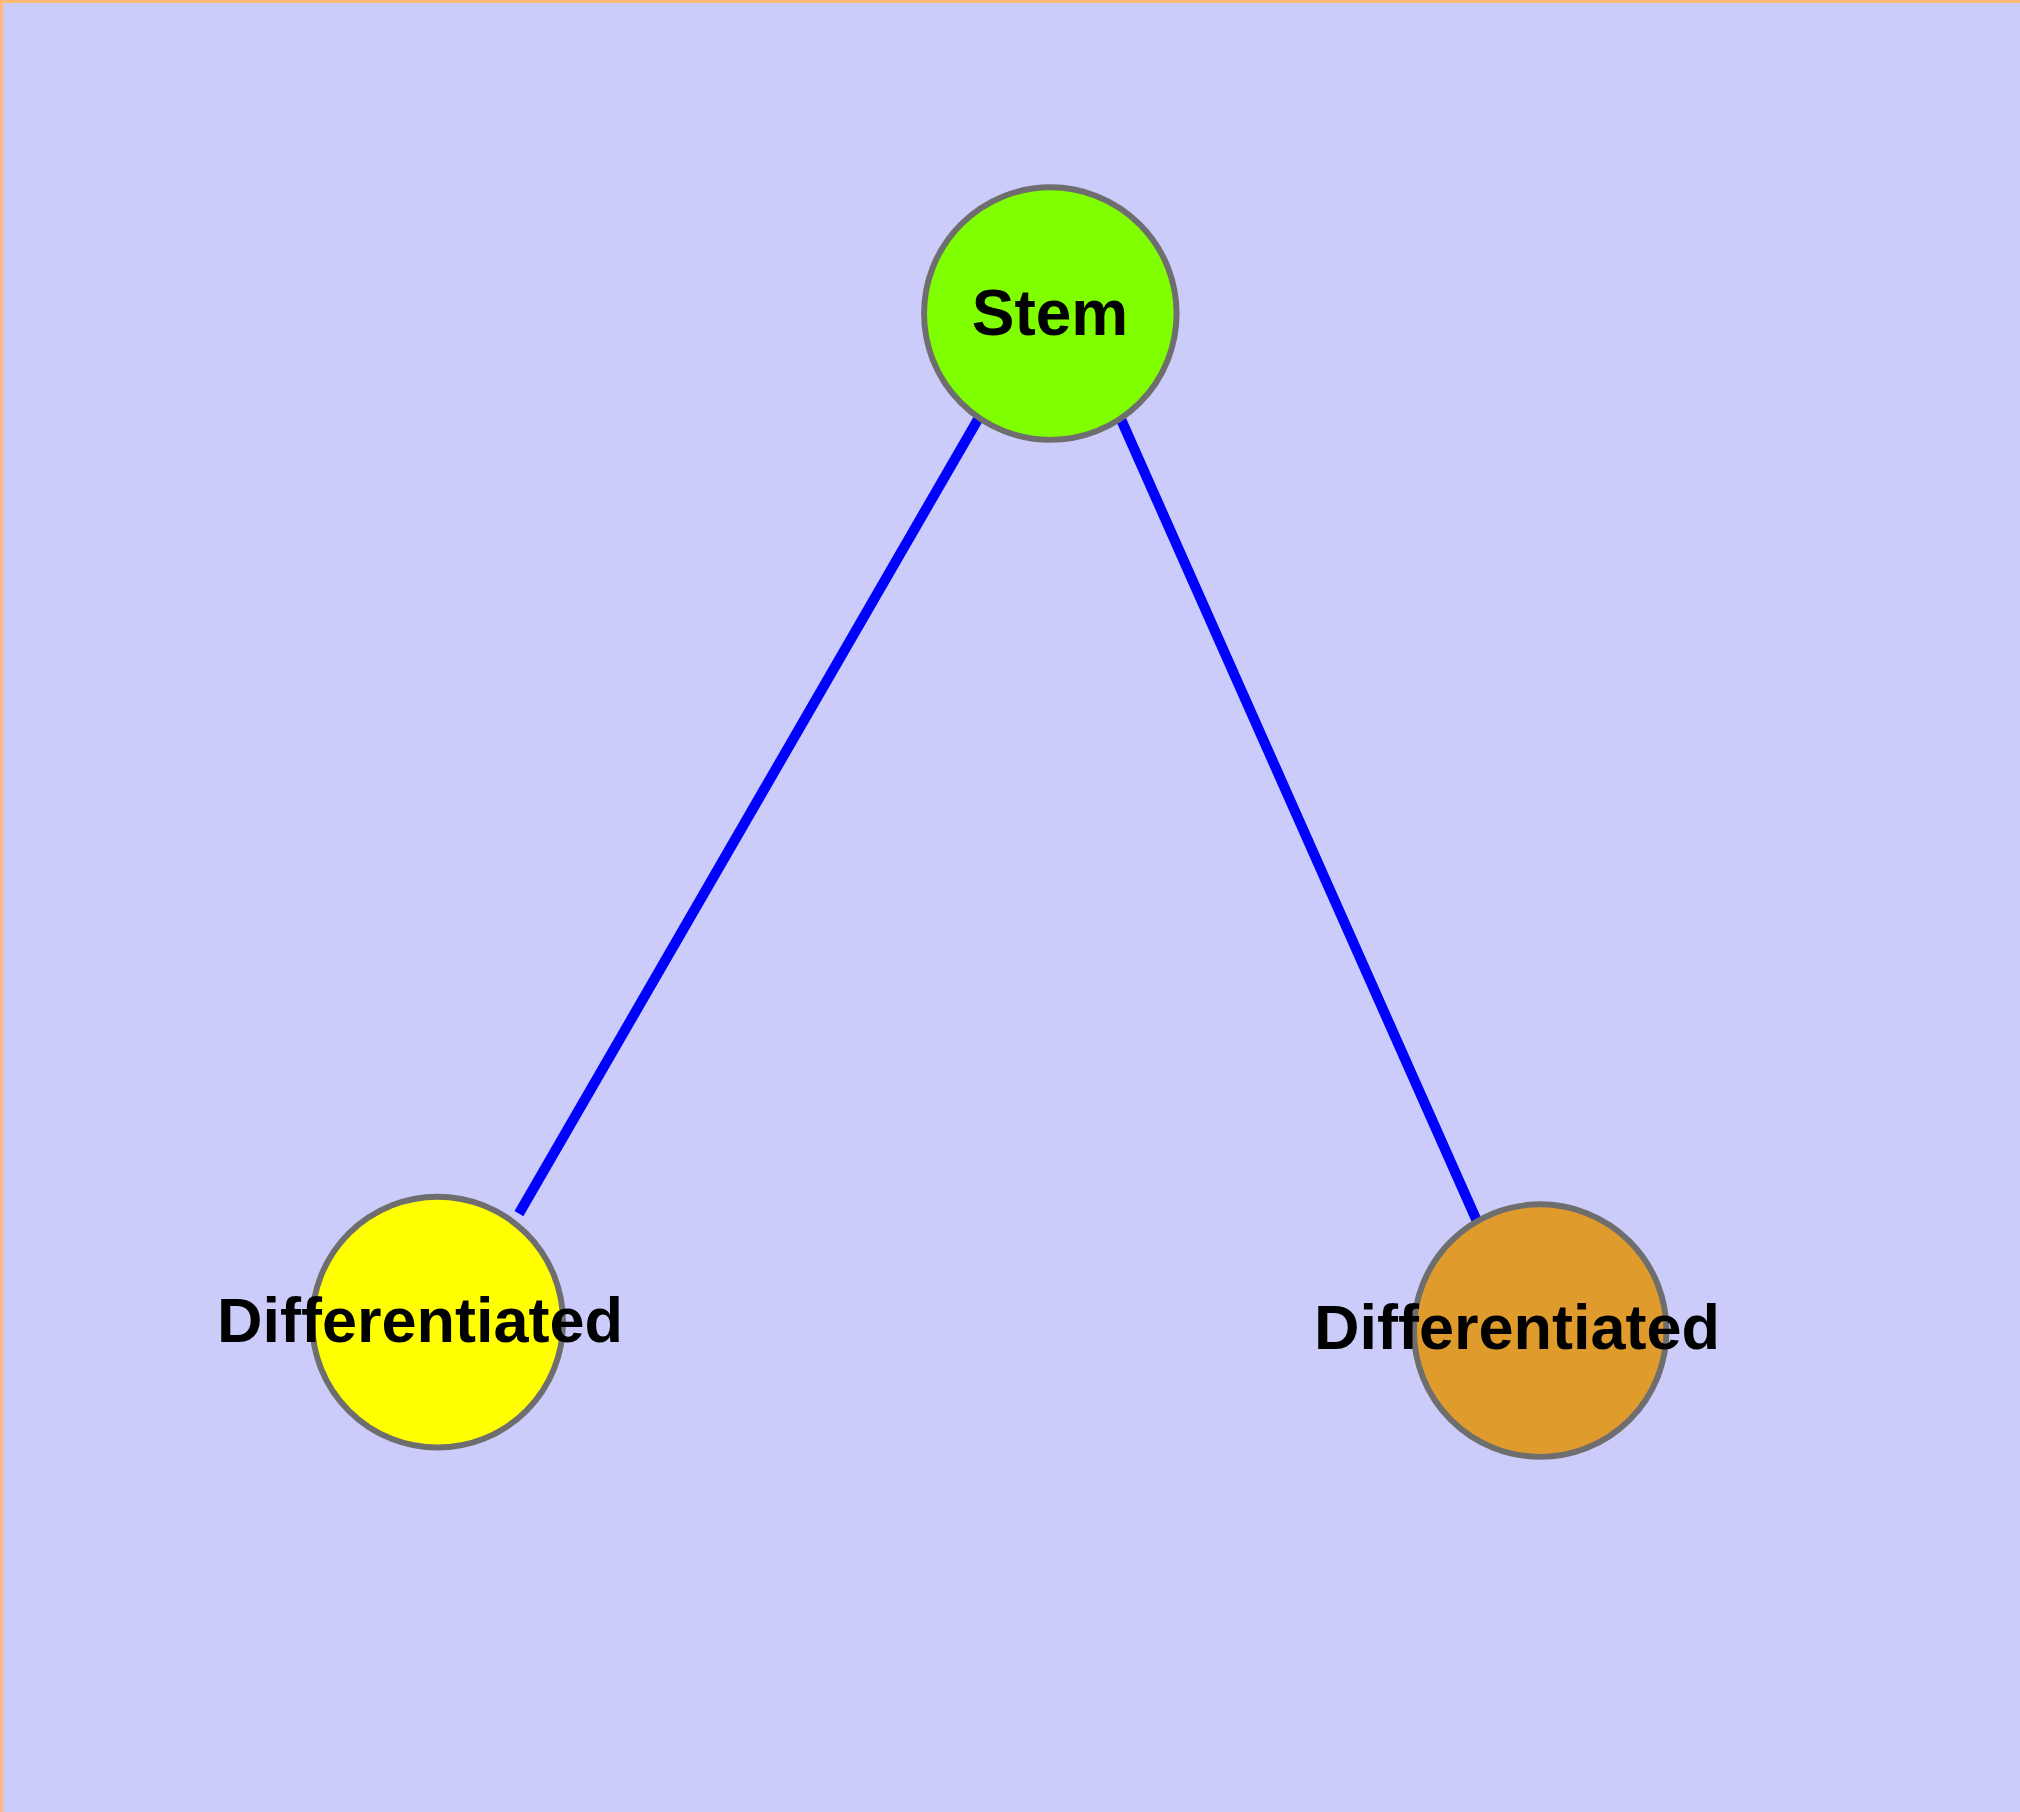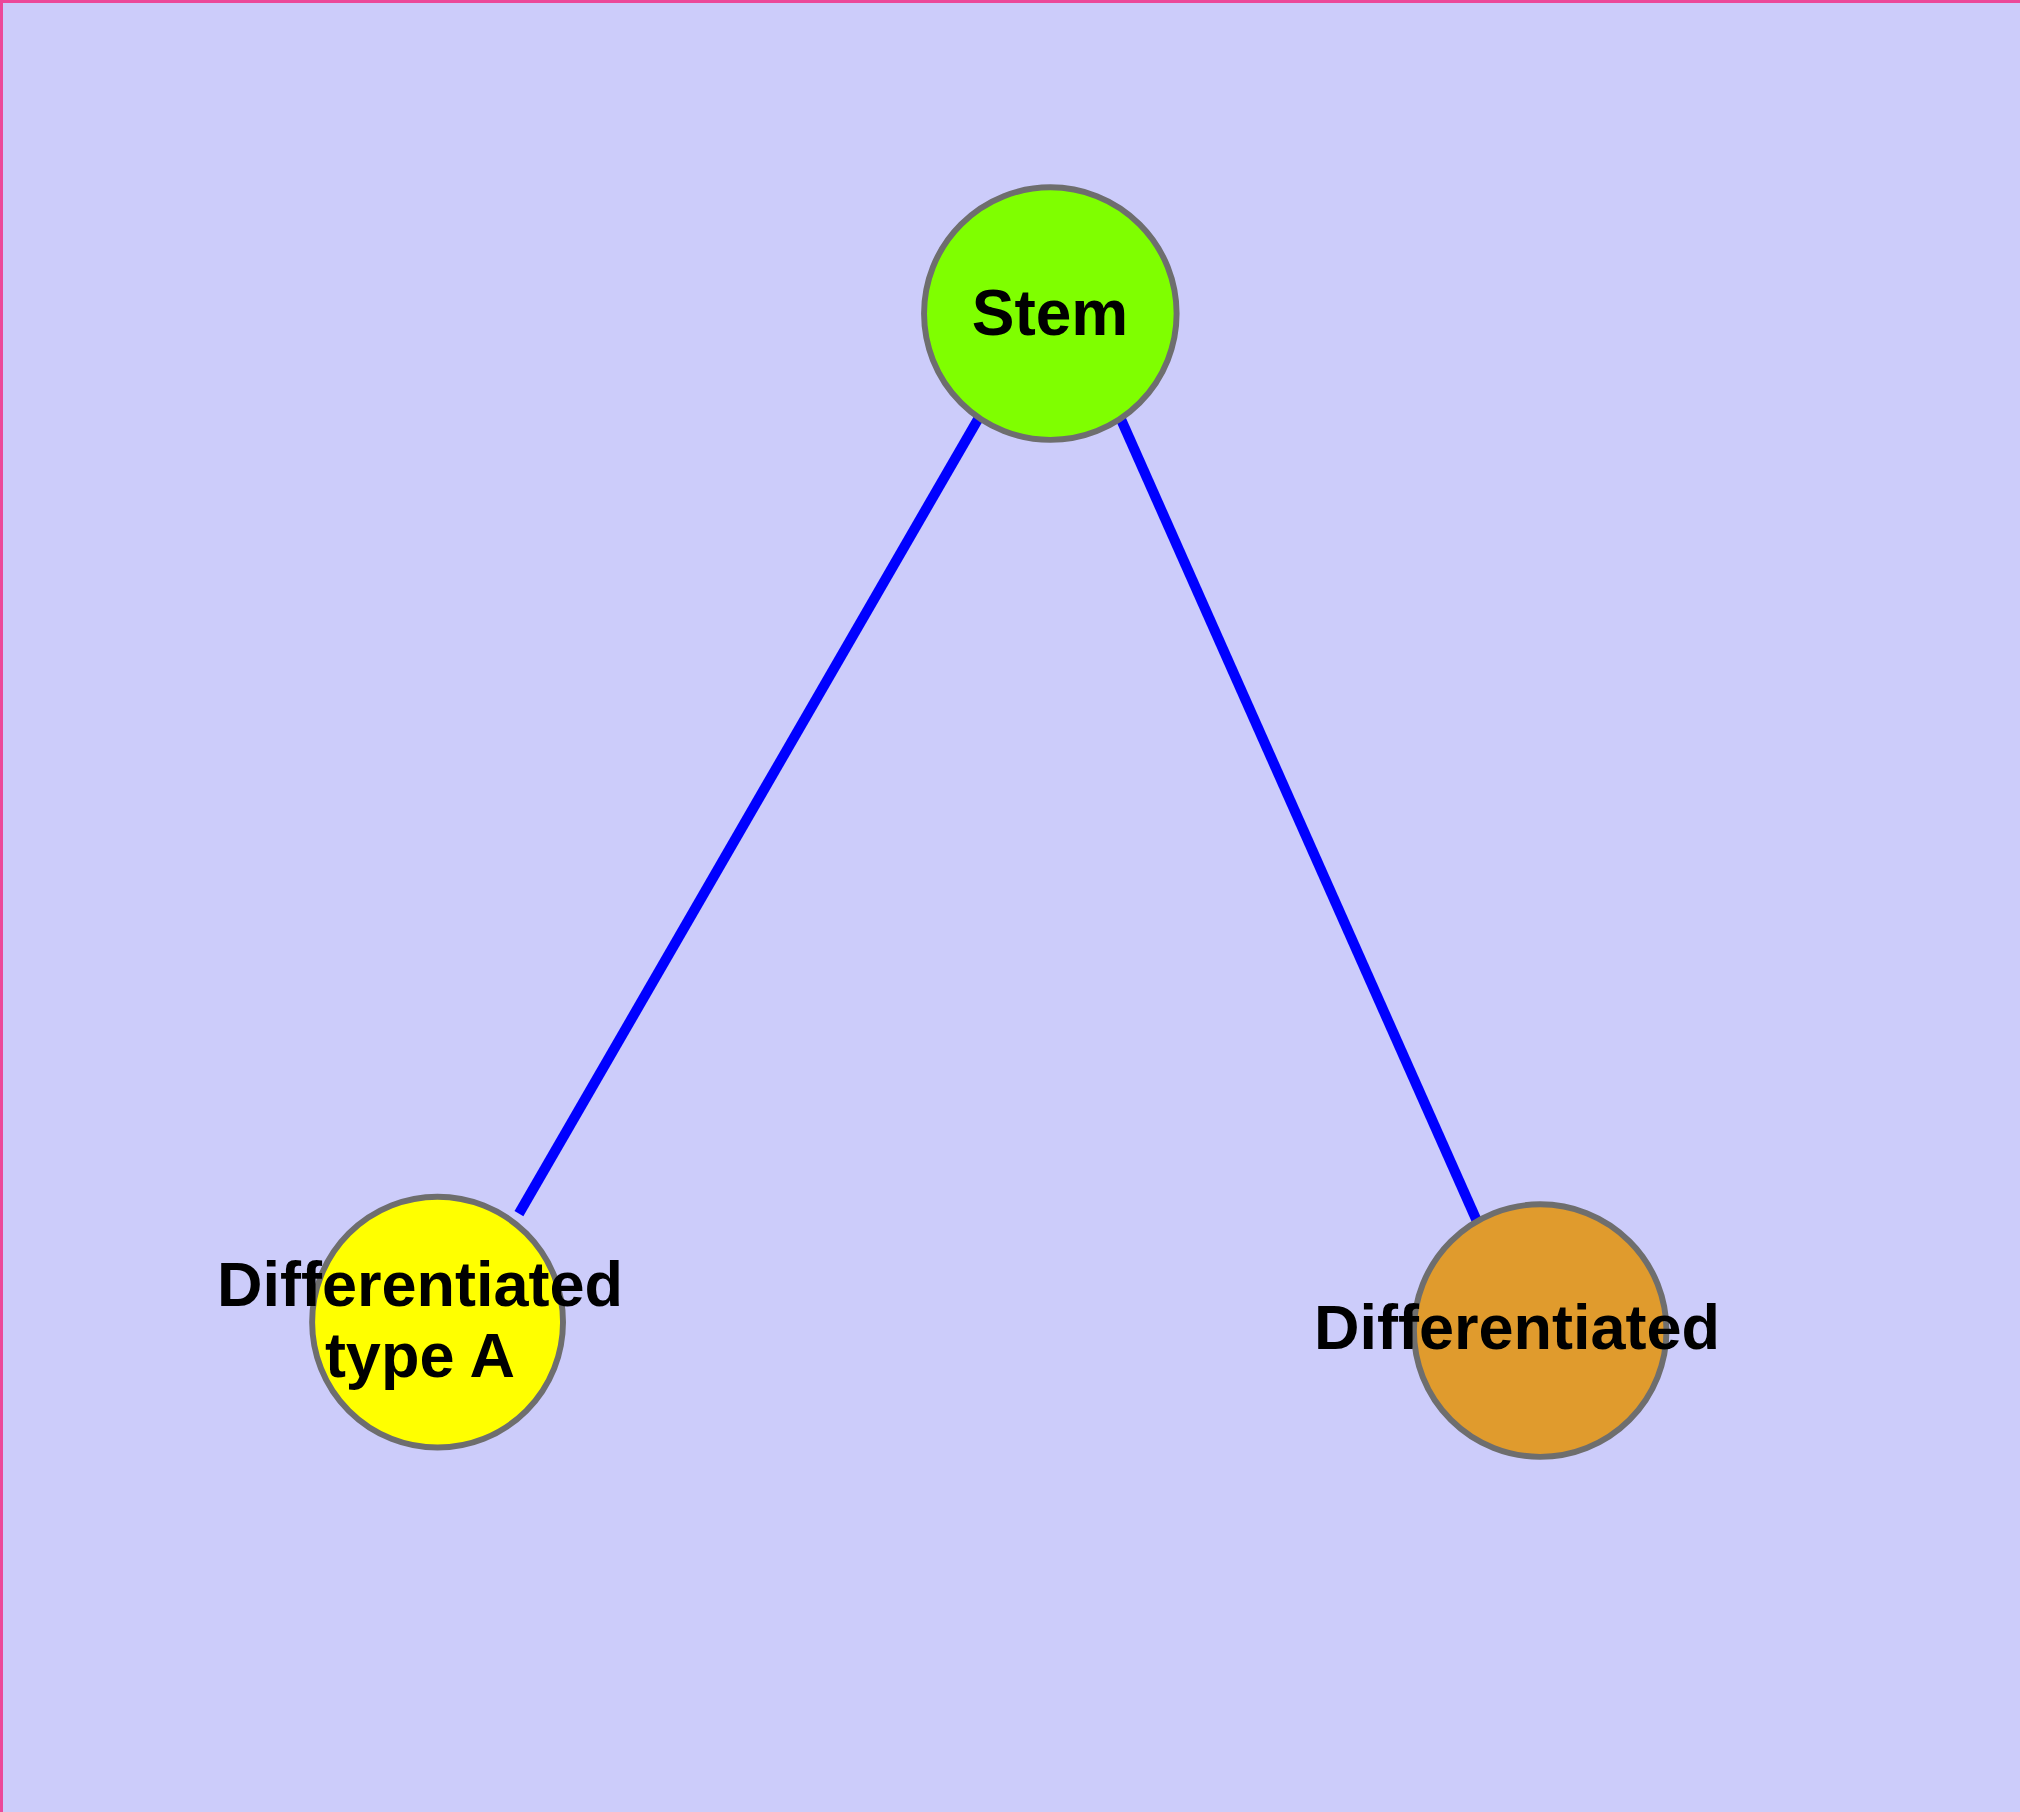--- a/index.html
+++ b/index.html
@@ -4,21 +4,21 @@
 <style>
   html, body {
     margin: 0;
     padding: 0;
     background: #ffffff;
   }
   #canvas {
     position: relative;
     width: 2021px;
     height: 1812px;
-    background: #ec4899;
+    background: #fdba74;
     overflow: hidden;
     font-family: "Liberation Sans", sans-serif;
   }
   #plot-area {
     position: absolute;
     left: 3.4px;
     top: 3.4px;
     width: 2017px;
     height: 1809px;
     background: #ccccfa;
@@ -58,18 +58,18 @@
       </g>
     <g id="nodes-group">
         <circle cx="1239" cy="370" r="149" fill="#7fff00" stroke="#6e6e6e" stroke-width="7"></circle>
         <circle cx="516" cy="1560" r="148" fill="#ffff00" stroke="#6e6e6e" stroke-width="7"></circle>
         <circle cx="1817" cy="1570" r="149" fill="#e09b2d" stroke="#6e6e6e" stroke-width="7"></circle>
       </g>
   </svg>
 
   <div id="labels-layer">
       <div class="node-label label-stem" style="left: 1050px; top: 314px;"><div>Stem</div></div>
-      <div class="node-label label-typeA" style="left: 420px; top: 1320px;"><div>Differentiated</div><div>type A</div></div>
+      <div class="node-label label-typeA" style="left: 420px; top: 1320px;"><div>Differentiated</div></div>
       <div class="node-label label-typeB" style="left: 1517px; top: 1327px;"><div>Differentiated</div></div>
     </div>
 
 </div>
 
 
 </body></html>

